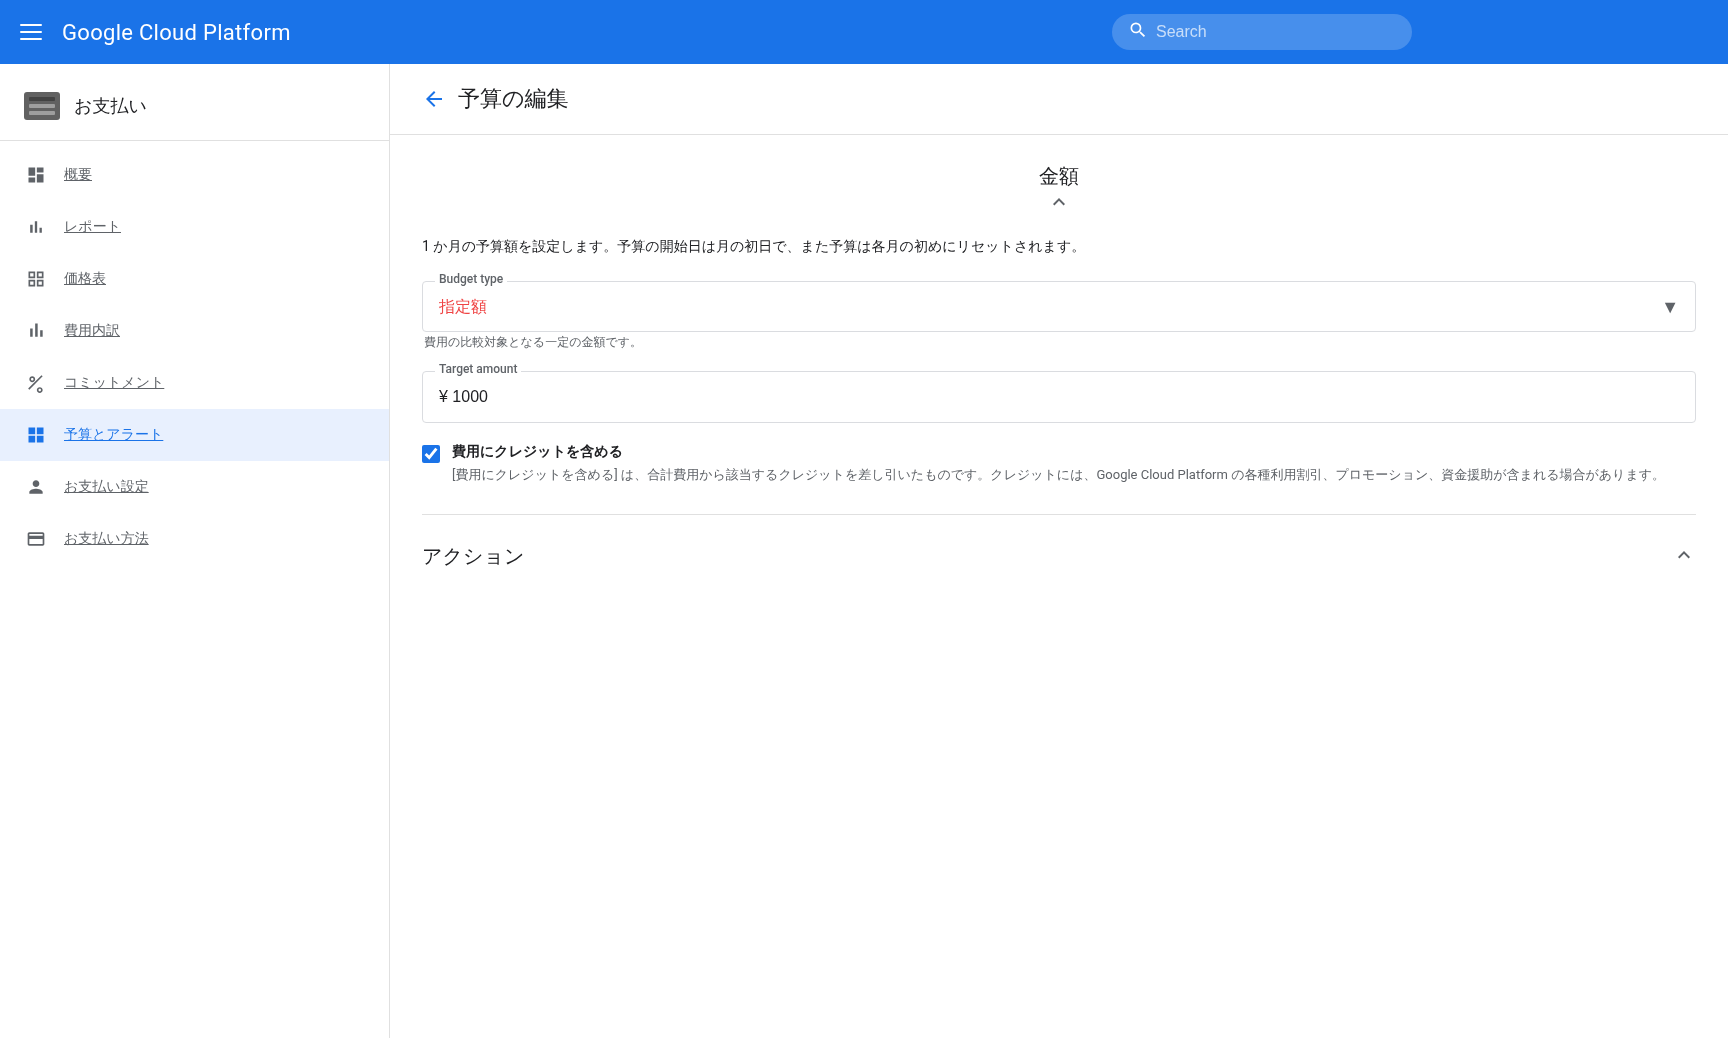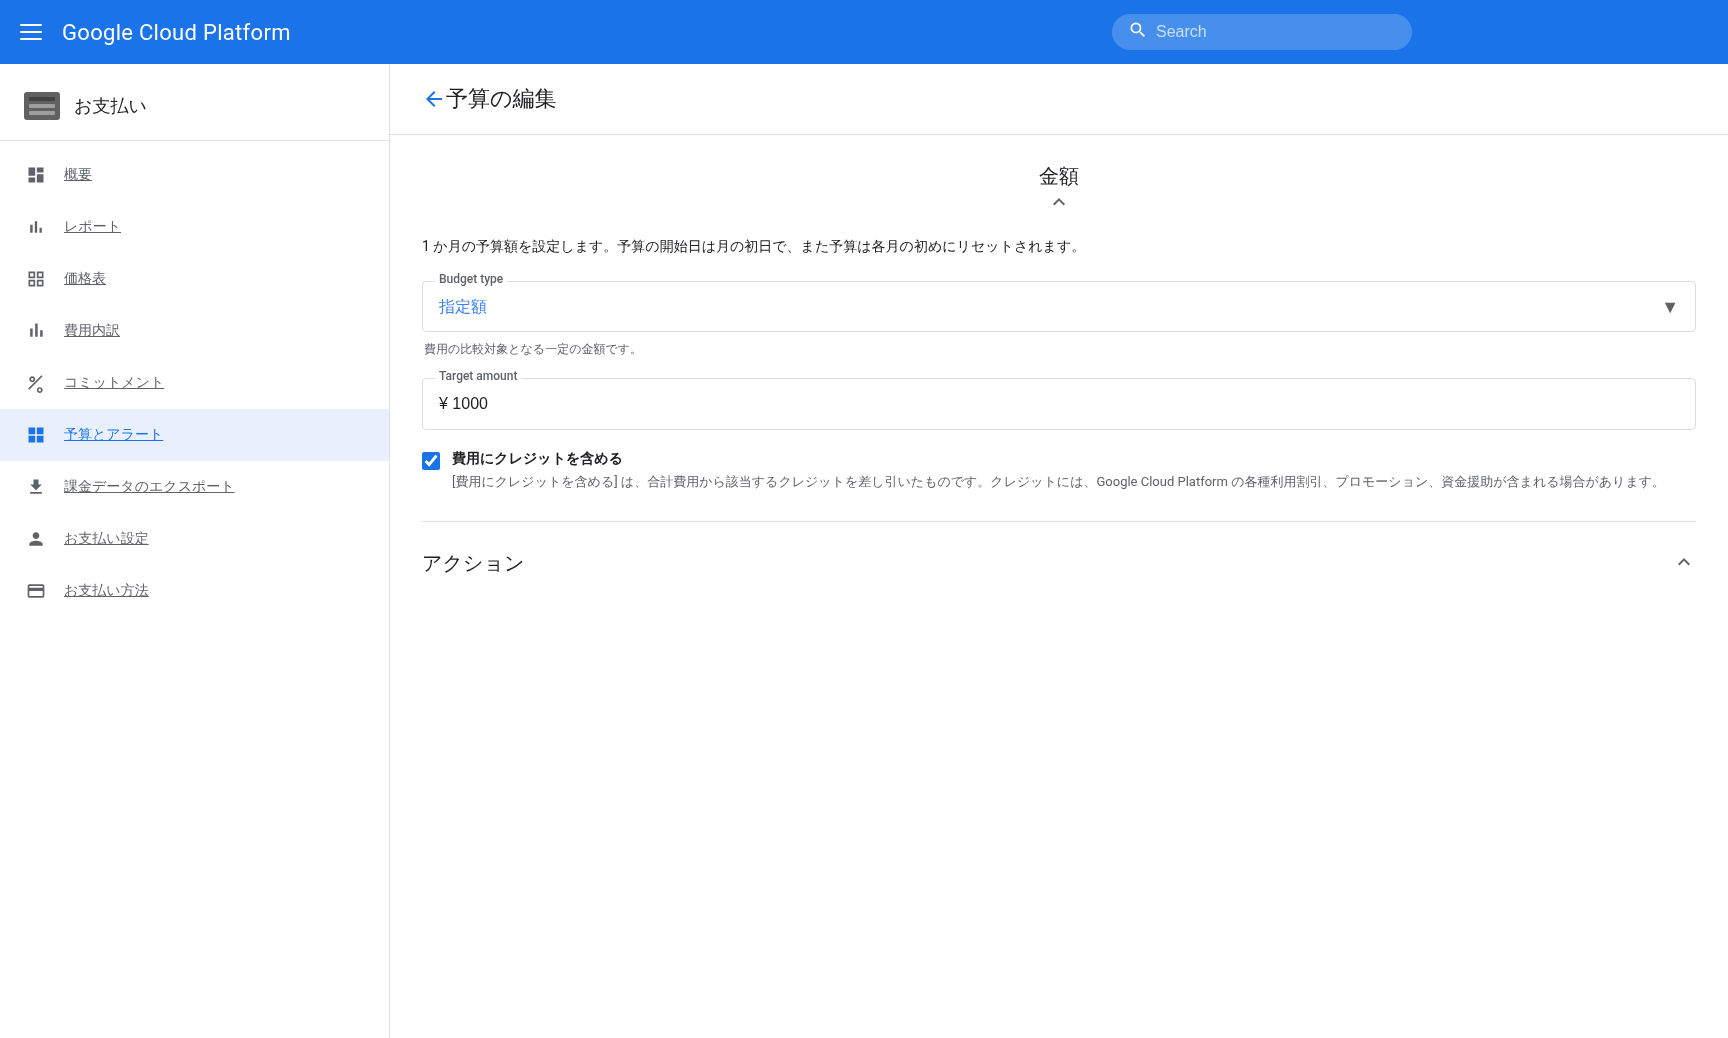--- a/index.html
+++ b/index.html
@@ -143,21 +143,21 @@
     
     .main {
       flex: 1;
       background: white;
       padding: 0;
       overflow-y: auto;
     }
     .page-header {
       display: flex;
       align-items: center;
-      gap: 0;
+      gap: 12px;
       padding: 20px 32px;
       border-bottom: 1px solid #e0e0e0;
     }
     .back-btn {
       color: #1a73e8;
       cursor: pointer;
       display: flex;
       align-items: center;
       font-size: 22px;
       text-decoration: none;
@@ -220,37 +220,37 @@
       color: #5f6368;
       font-weight: 500;
     }
     .field-select {
       width: 100%;
       padding: 16px 16px;
       font-size: 16px;
       border: none;
       background: transparent;
       outline: none;
-      color: #3b82f6;
+      color: #ef4444;
       appearance: none;
       cursor: pointer;
     }
     .field-select-arrow {
       position: absolute;
       right: 16px;
       top: 50%;
       transform: translateY(-50%);
       color: #5f6368;
       pointer-events: none;
       font-size: 18px;
     }
     .field-hint {
       font-size: 12px;
       color: #5f6368;
-      margin-top: 9px;
+      margin-top: 2px;
       padding-left: 2px;
     }
     .field-input-wrapper {
       position: relative;
       border: 1px solid #dadce0;
       border-radius: 4px;
       background: white;
     }
     .field-input {
       width: 100%;
@@ -386,28 +386,20 @@
 
       <div class="sidebar-item active">
         <div class="sidebar-item-icon">
           <svg width="20" height="20" viewBox="0 0 24 24" fill="#1a73e8">
             <path d="M3 3v8h8V3H3zm0 10v8h8v-8H3zm10-10v8h8V3h-8zm0 10v8h8v-8h-8z"></path>
           </svg>
         </div>
         <span class="sidebar-item-label">予算とアラート</span>
       </div>
 
-      <div class="sidebar-item">
-        <div class="sidebar-item-icon">
-          <svg width="20" height="20" viewBox="0 0 24 24" fill="#5f6368">
-            <path d="M19 9h-4V3H9v6H5l7 7 7-7zM5 18v2h14v-2H5z"></path>
-          </svg>
-        </div>
-        <span class="sidebar-item-label">課金データのエクスポート</span>
-      </div>
 
 
       <div class="sidebar-item">
         <div class="sidebar-item-icon">
           <svg width="20" height="20" viewBox="0 0 24 24" fill="#5f6368">
             <path d="M12 12c2.21 0 4-1.79 4-4s-1.79-4-4-4-4 1.79-4 4 1.79 4 4 4zm0 2c-2.67 0-8 1.34-8 4v2h16v-2c0-2.66-5.33-4-8-4z"></path>
           </svg>
         </div>
         <span class="sidebar-item-label">お支払い設定</span>
       </div>

